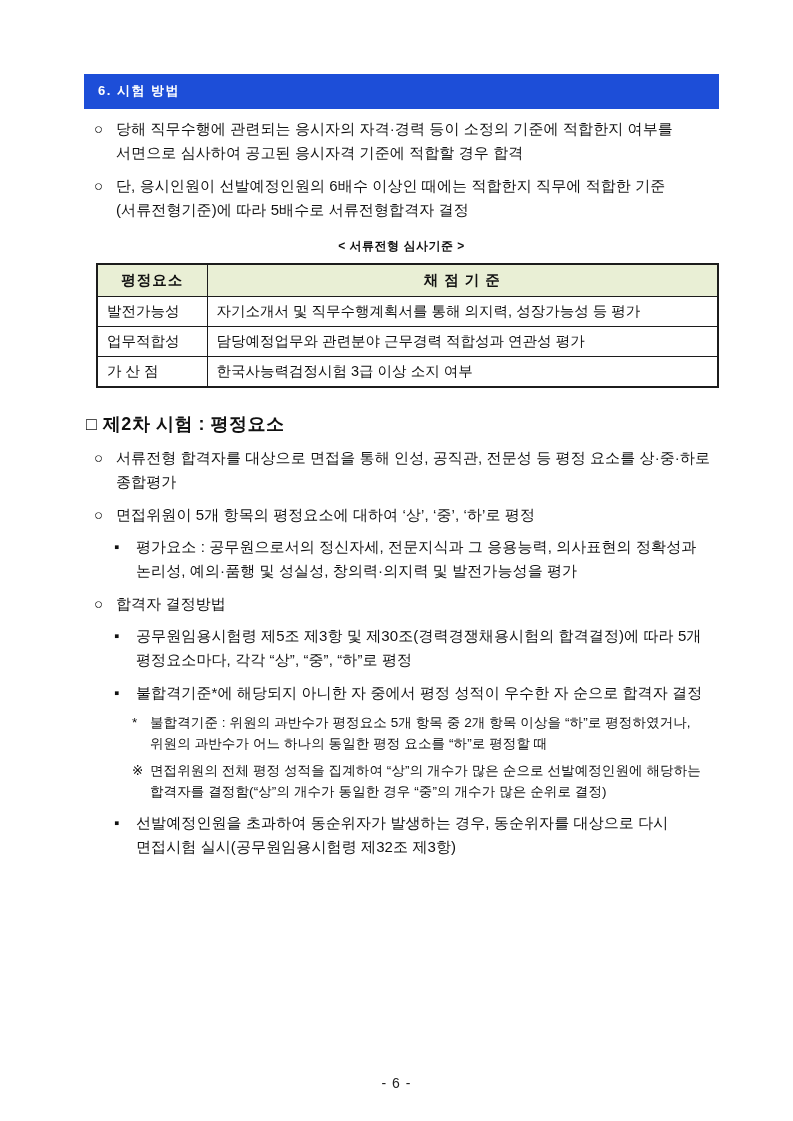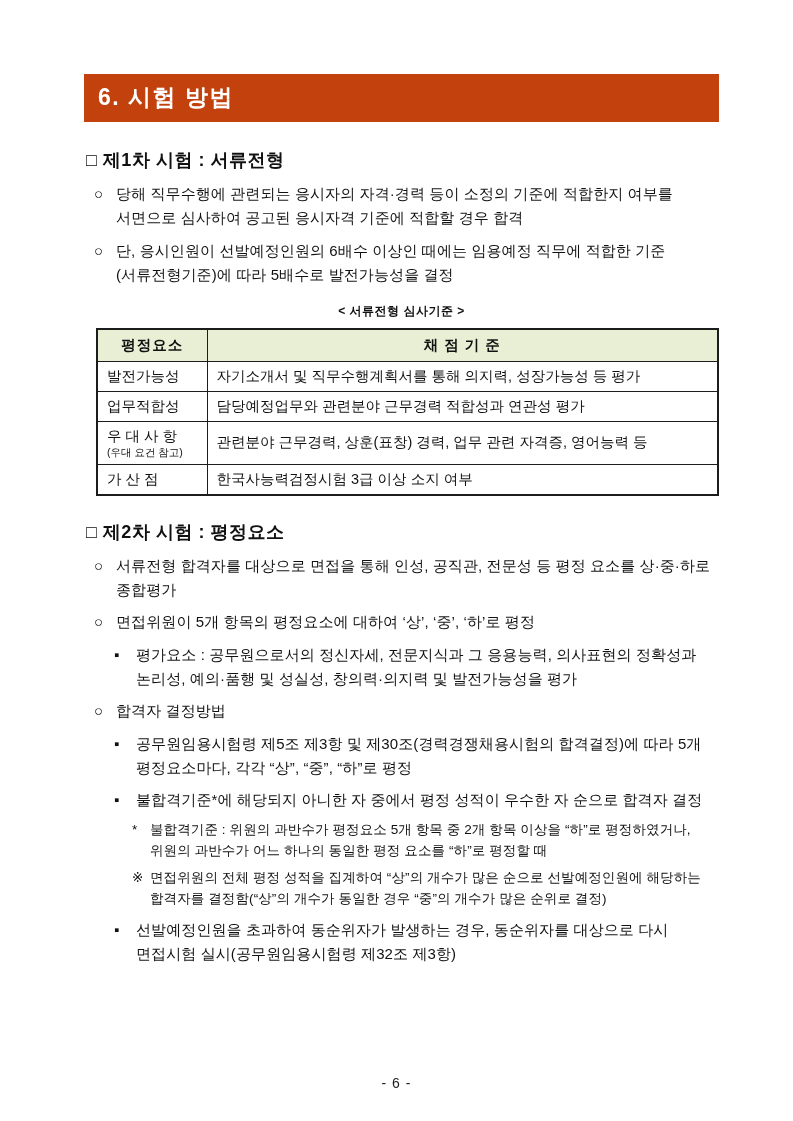--- a/index.html
+++ b/index.html
@@ -13,23 +13,23 @@
     width: 793px;
     height: 1121px;
     margin: 0 auto;
     background: #ffffff;
     overflow: hidden;
   }
   .content {
     padding: 74px 74px 0 84px;
   }
   .title-bar {
-    background: #c2410c;
+    background: #1d4ed8;
     color: #ffffff;
-    font-size: 23px;
+    font-size: 13px;
     font-weight: bold;
     letter-spacing: 1.5px;
     padding: 8px 14px 9px 14px;
   }
   .section-title {
     font-size: 18px;
     font-weight: bold;
     letter-spacing: 0.5px;
     margin: 26px 0 10px 2px;
   }
@@ -103,55 +103,47 @@
 </head>
 <body>
 
 <div class="page">
   <div class="content">
 
     <div class="title-bar">
       <span>6. 시험 방법</span>
     </div>
 
-    <div class="section-title">□ 제1차 시험 : 서류전형</div>
 
     <div class="item level0">
       <span class="marker">○</span>
       <span class="txt">당해 직무수행에 관련되는 응시자의 자격·경력 등이 소정의 기준에 적합한지 여부를 서면으로 심사하여 공고된 응시자격 기준에 적합할 경우 합격</span>
     </div>
     <div class="item level0">
       <span class="marker">○</span>
-      <span class="txt">단, 응시인원이 선발예정인원의 6배수 이상인 때에는 임용예정 직무에 적합한 기준(서류전형기준)에 따라 5배수로 발전가능성을 결정</span>
+      <span class="txt">단, 응시인원이 선발예정인원의 6배수 이상인 때에는 적합한지 직무에 적합한 기준(서류전형기준)에 따라 5배수로 서류전형합격자 결정</span>
     </div>
 
     <div class="table-caption">&lt; 서류전형 심사기준 &gt;</div>
 
     <table class="criteria-table">
       <thead>
         <tr>
           <th class="col-factor">평정요소</th>
           <th>채 점 기 준</th>
         </tr>
       </thead>
       <tbody>
         <tr>
           <td class="factor">발전가능성</td>
           <td class="criteria">자기소개서 및 직무수행계획서를 통해 의지력, 성장가능성 등 평가</td>
         </tr>
         <tr>
           <td class="factor">업무적합성</td>
           <td class="criteria">담당예정업무와 관련분야 근무경력 적합성과 연관성 평가</td>
-        </tr>
-        <tr>
-          <td class="factor">
-            <span>우 대 사 항</span>
-            <span class="factor-note">(우대 요건 참고)</span>
-          </td>
-          <td class="criteria">관련분야 근무경력, 상훈(표창) 경력, 업무 관련 자격증, 영어능력 등</td>
         </tr>
         <tr>
           <td class="factor">가 산 점</td>
           <td class="criteria">한국사능력검정시험 3급 이상 소지 여부</td>
         </tr>
       </tbody>
     </table>
 
     <div class="section-title second">□ 제2차 시험 : 평정요소</div>
 

